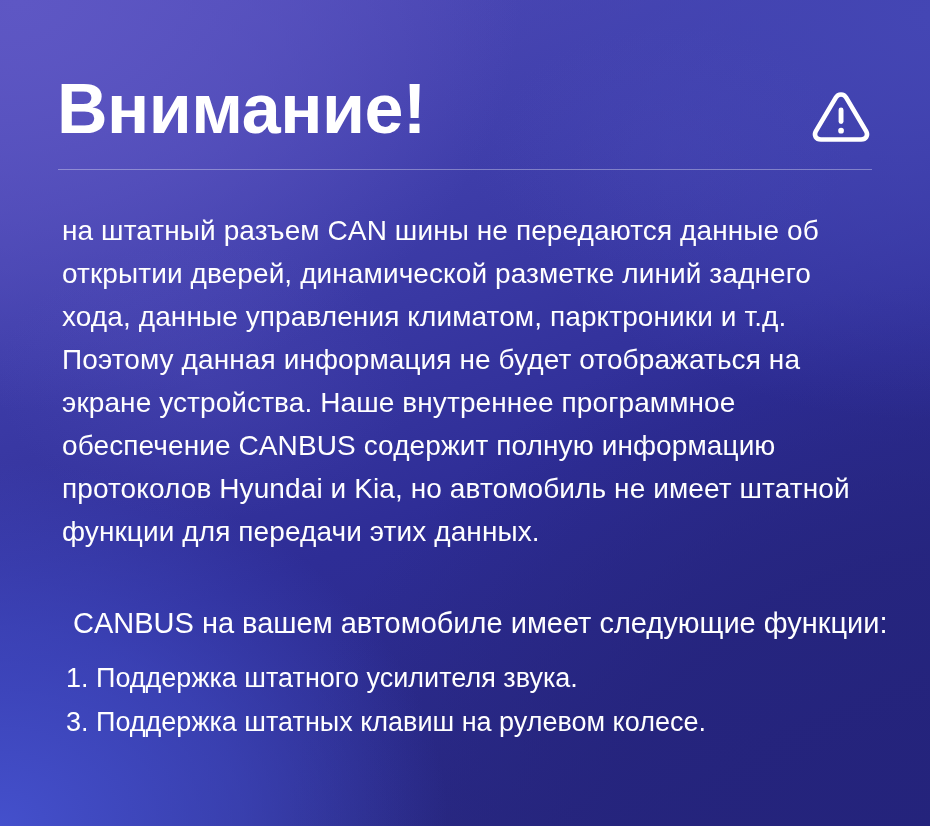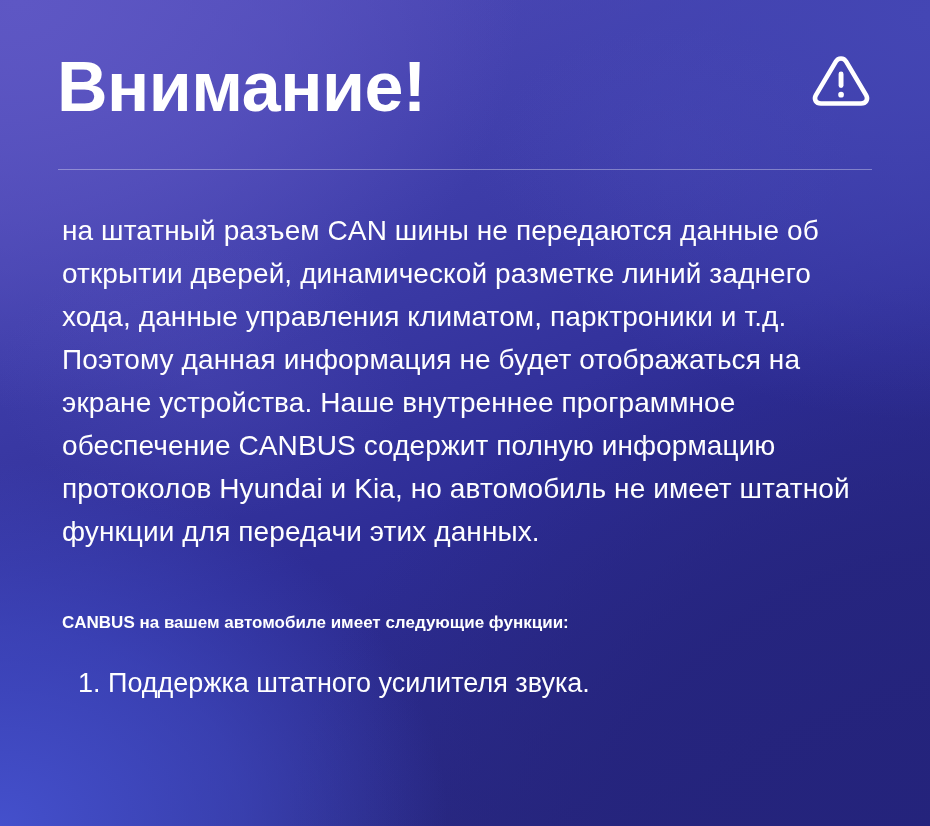--- a/index.html
+++ b/index.html
@@ -32,21 +32,21 @@
   }
 
   
   #header {
     position: absolute;
     left: 57px;
     top: 52px;
     width: 816px;
     height: 92px;
     display: flex;
-    align-items: flex-start;
+    align-items: flex-end;
     justify-content: space-between;
   }
   #page-title {
     color: #ffffff;
     font-size: 70px;
     font-weight: 700;
     letter-spacing: -0.5px;
     line-height: 1;
     white-space: nowrap;
     margin: 0;
@@ -82,29 +82,28 @@
     font-weight: 400;
     line-height: 43px;
     letter-spacing: 0.1px;
     margin: 0;
     -webkit-font-smoothing: antialiased;
   }
   #intro-block { margin-bottom: 0; }
   #functions-block { margin-top: 48px; }
   .func-intro {
     color: #ffffff;
-    font-size: 17px;
+    font-size: 29px;
     line-height: 44px;
-    margin: 0;
+    margin: 11px;
     white-space: nowrap;
-    font-weight: bold;
   }
   #functions-list {
     list-style: none;
-    margin: 16px;
+    margin: 4px;
     padding: 0;
   }
   #functions-list li {
     color: #ffffff;
     font-size: 27px;
     line-height: 44px;
     white-space: nowrap;
   }
 </style>
 </head>
@@ -125,16 +124,17 @@
 
   <div id="divider"></div>
 
   <div id="content">
     <p id="intro-block" class="paragraph">на штатный разъем CAN шины не передаются данные об открытии дверей, динамической разметке линий заднего хода, данные управления климатом, парктроники и т.д. Поэтому данная информация не будет отображаться на экране устройства. Наше внутреннее программное обеспечение CANBUS содержит полную информацию протоколов Hyundai и Kia, но автомобиль не имеет штатной функции для передачи этих данных.</p>
 
     <div id="functions-block">
       <p class="func-intro">CANBUS на вашем автомобиле имеет следующие функции:</p>
       <ul id="functions-list">
         <li>1. Поддержка штатного усилителя звука.</li>
+        <li>3. Поддержка штатных клавиш на рулевом колесе.</li>
       </ul>
     </div>
   </div>
 </div>
 
 </body></html>

